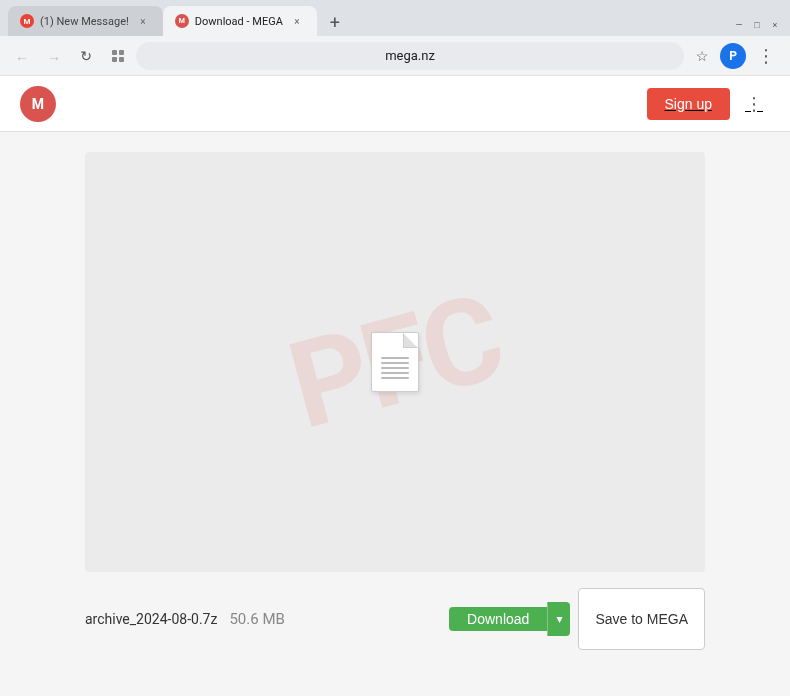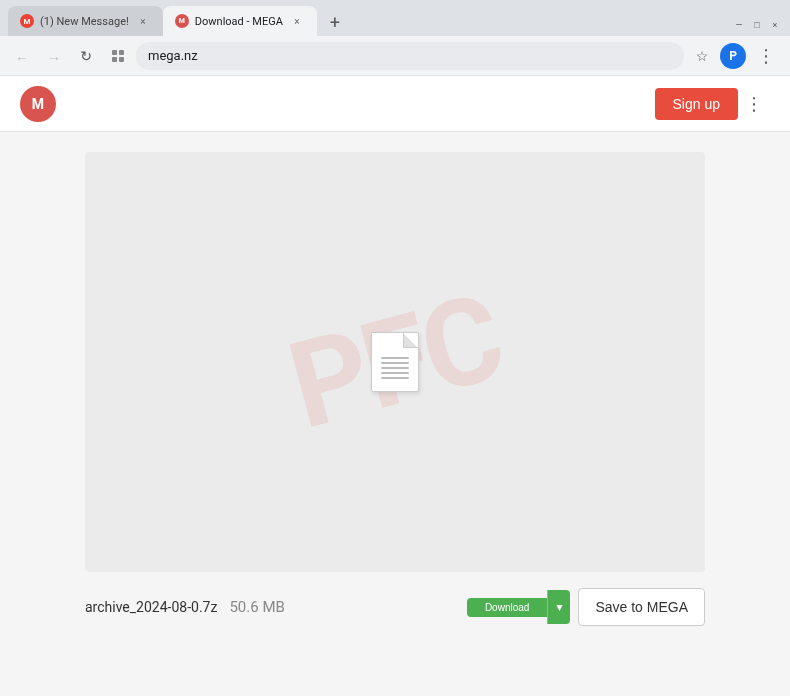--- a/index.html
+++ b/index.html
@@ -144,20 +144,21 @@
       flex: 1;
       height: 28px;
       background: #e8eaed;
       border-radius: 14px;
       display: flex;
       align-items: center;
       padding: 0 12px;
       font-size: 13px;
       color: #333;
       gap: 6px;
+      text-align: center;
     }
 
     .address-text {
       flex: 1;
       font-size: 13px;
       color: #202124;
       white-space: nowrap;
       overflow: hidden;
       text-overflow: ellipsis;
     }
@@ -213,21 +214,22 @@
       align-items: center;
       justify-content: center;
       color: white;
       font-weight: bold;
       font-size: 14px;
     }
 
     .mega-header-right {
       display: flex;
       align-items: flex-end;
-      gap: 0;
+      gap: 8px;
+      text-decoration: underline;
     }
 
     .signup-btn {
       background: #e84c3d;
       color: white;
       border: none;
       border-radius: 4px;
       padding: 8px 18px;
       font-size: 14px;
       font-weight: 500;
@@ -372,42 +374,42 @@
       display: flex;
       align-items: center;
       gap: 0;
     }
 
     .download-btn {
       background: #4caf50;
       color: white;
       border: none;
       padding: 4px 18px;
-      font-size: 10px;
+      font-size: 14px;
       font-weight: 500;
       cursor: pointer;
       border-radius: 4px 0 0 4px;
     }
 
     .download-arrow {
       background: #4caf50;
       color: white;
       border: none;
       border-left: 1px solid rgba(255,255,255,0.3);
       padding: 10px 8px;
       font-size: 12px;
       cursor: pointer;
       border-radius: 0 4px 4px 0;
     }
 
     .save-to-mega-btn {
       background: white;
       color: #333;
       border: 1px solid #ccc;
-      padding: 10px 16px;
+      padding: 22px 16px;
       font-size: 14px;
       cursor: pointer;
       border-radius: 4px;
       margin-left: 8px;
     }
 
     
     .gmail-favicon {
       width: 14px;
       height: 14px;

